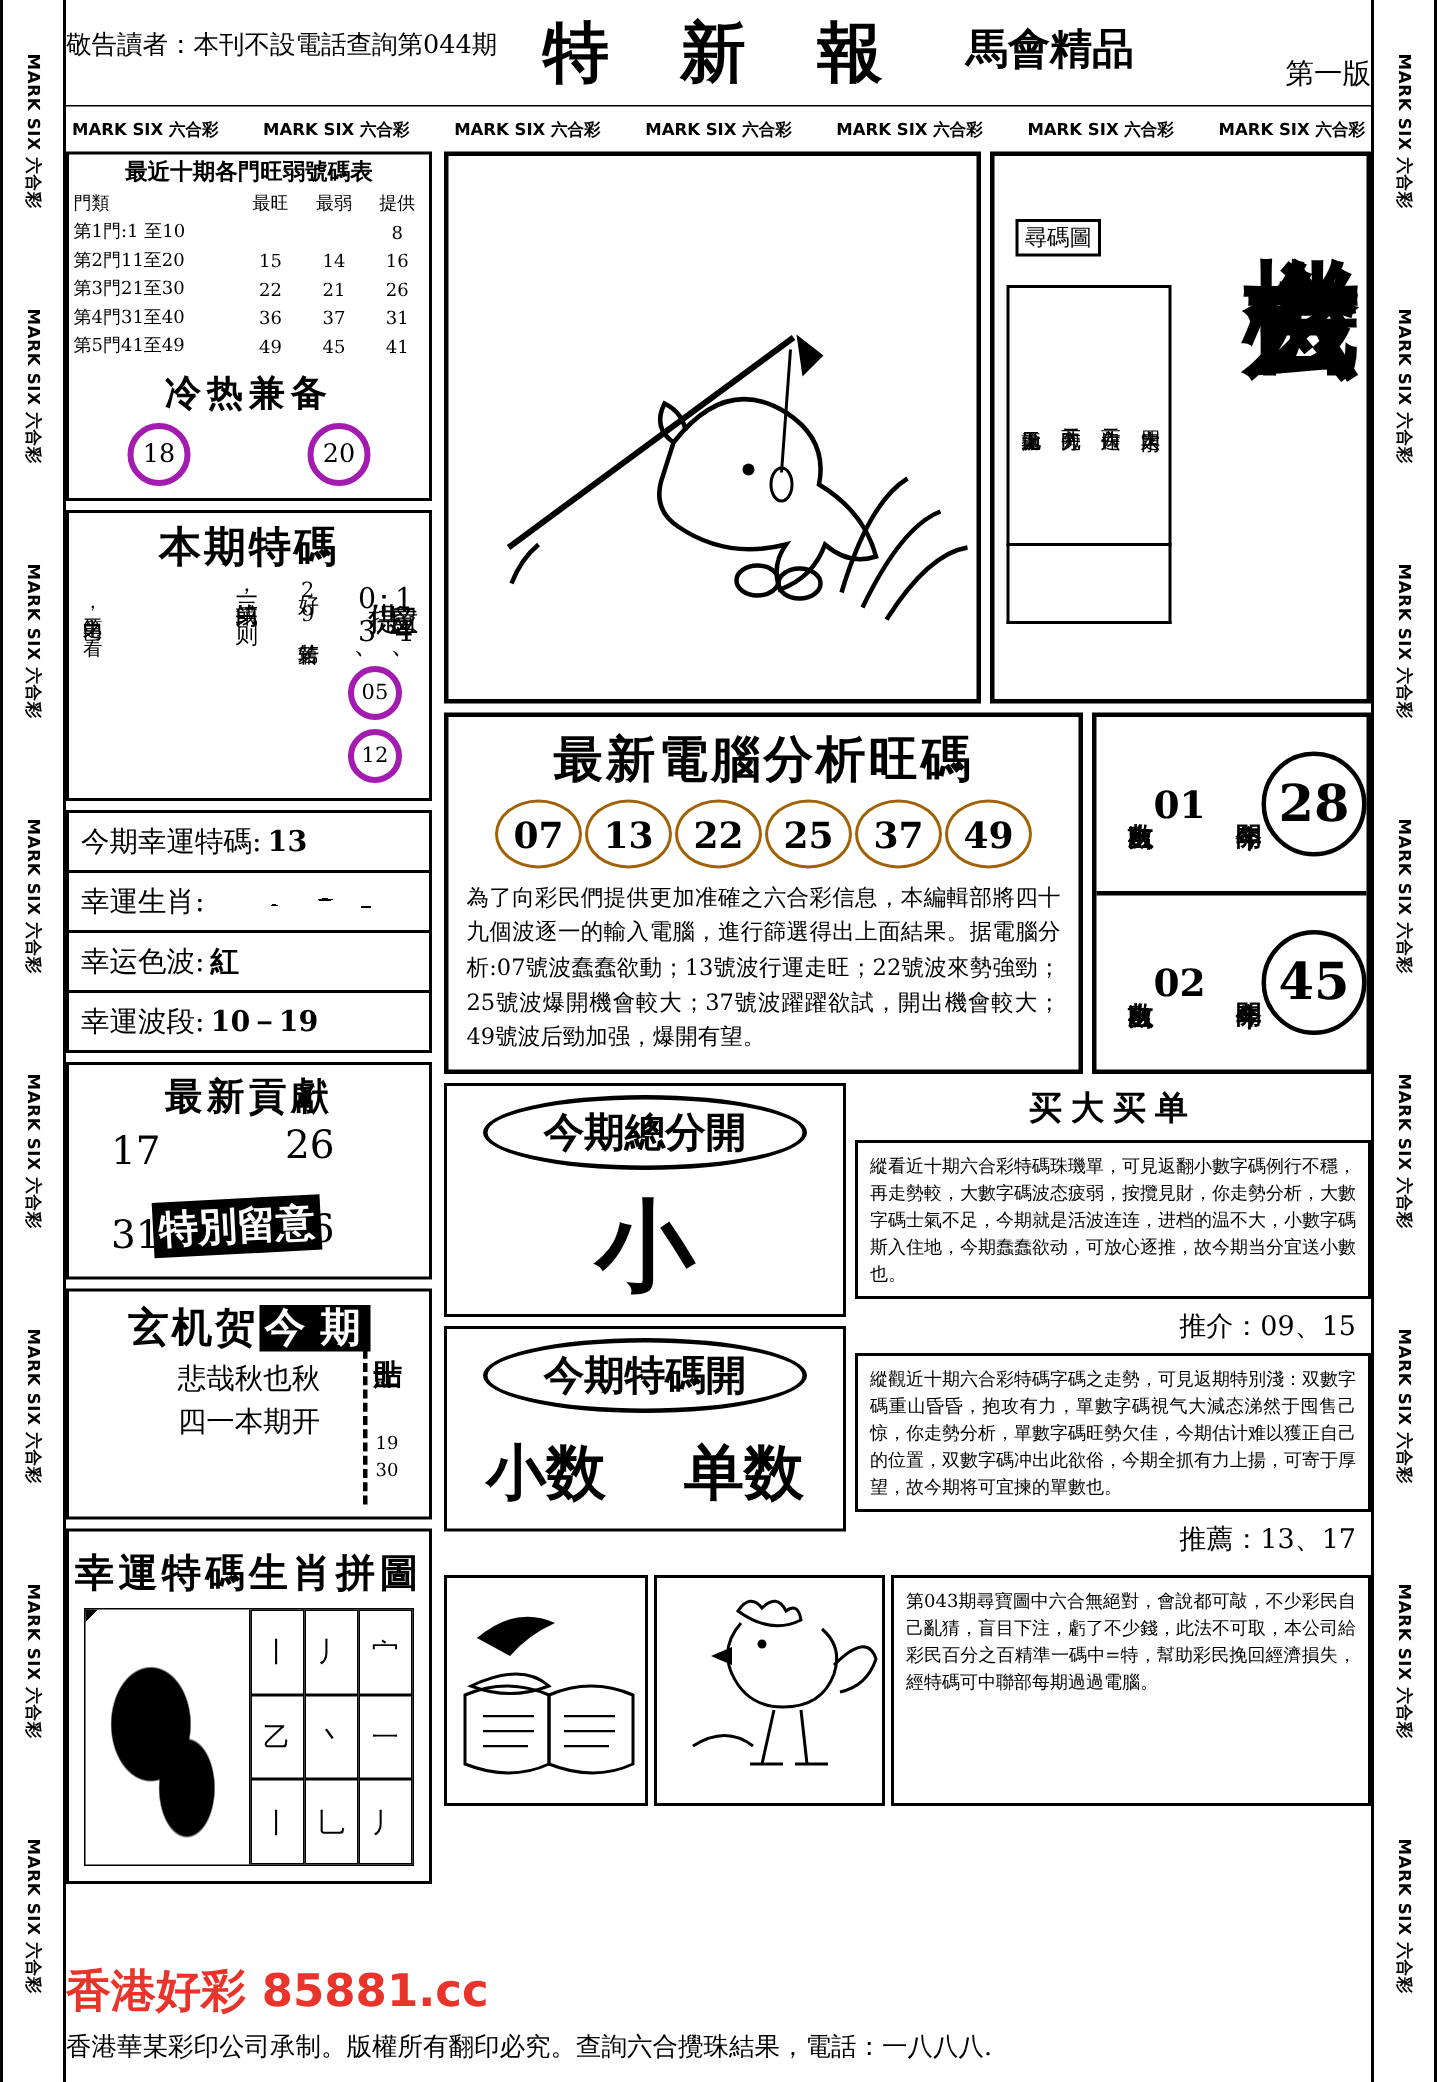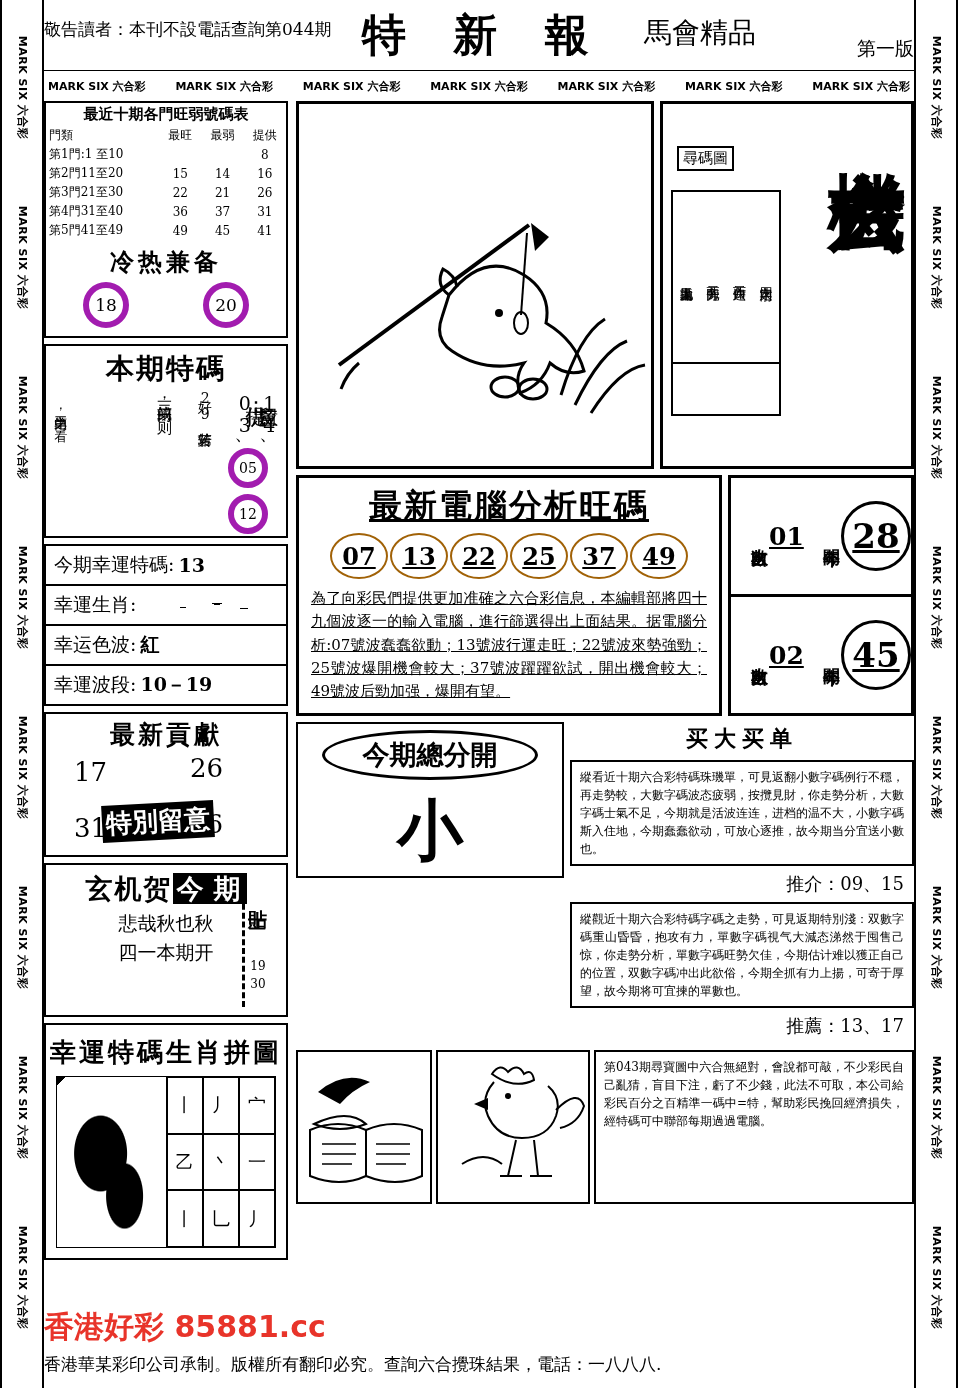--- a/index.html
+++ b/index.html
@@ -15,21 +15,21 @@
   .rail .vtext{position:absolute;left:50%;transform:translateX(-50%) rotate(90deg);
      transform-origin:center;white-space:nowrap;font-size:11px;font-weight:bold;letter-spacing:0.5px;}
 
   .content{position:absolute;left:44px;top:0;width:870px;height:1388px;}
 
   
   .masthead{position:relative;height:70px;}
   .mast-left{position:absolute;left:0;top:18px;font-size:17px;font-family:"DejaVu Serif","Liberation Serif",serif;}
   .mast-title{position:absolute;left:318px;top:6px;font-size:44px;font-weight:bold;letter-spacing:16px;
      font-family:"DejaVu Serif","Liberation Serif",serif;}
-  .mast-sub{position:absolute;left:600px;top:14px;font-size:28px;font-weight:normal;
+  .mast-sub{position:absolute;left:600px;top:14px;font-size:28px;font-weight:bold;
      font-family:"DejaVu Serif","Liberation Serif",serif;}
   .mast-edition{position:absolute;right:0;top:36px;font-size:19px;font-family:"DejaVu Serif","Liberation Serif",serif;}
 
   .marksix-strip{position:relative;height:30px;border-top:1px solid #000;border-bottom:0;display:flex;
      justify-content:space-between;align-items:center;padding:0 4px;}
   .ms{font-size:11px;font-weight:bold;white-space:nowrap;}
 
   
   .cols{position:relative;height:1250px;}
   .colL{position:absolute;left:0;top:0;width:244px;}
@@ -39,21 +39,21 @@
 
   
   .tbl-title{text-align:center;font-size:15px;font-weight:bold;padding:2px 0;font-family:"DejaVu Serif","Liberation Serif",serif;}
   table.mini{width:100%;border-collapse:collapse;font-size:12px;font-family:"DejaVu Serif","Liberation Serif",serif;}
   table.mini td{padding:1px 3px;text-align:center;}
   table.mini td.first{text-align:left;white-space:nowrap;}
 
   .lengre{text-align:center;font-size:24px;font-weight:bold;letter-spacing:4px;padding:6px 0 2px;
      font-family:"DejaVu Serif","Liberation Serif",serif;}
   .circ-row{display:flex;justify-content:space-around;align-items:center;padding:2px 0 8px;}
-  .circ{width:34px;height:34px;border:6px solid #a21caf;border-radius:50%;display:flex;align-items:center;
+  .circ{width:34px;height:34px;border:4px solid #a21caf;border-radius:50%;display:flex;align-items:center;
      justify-content:center;font-size:17px;font-family:"DejaVu Serif","Liberation Serif",serif;}
   .circ.sm{width:28px;height:28px;font-size:14px;}
 
   .teshu{position:relative;height:190px;}
   .teshu h2{margin:0;text-align:center;font-size:28px;font-weight:bold;letter-spacing:2px;padding-top:4px;
      font-family:"DejaVu Serif","Liberation Serif",serif;}
   .v{writing-mode:vertical-rl;text-orientation:upright;font-family:"DejaVu Serif","Liberation Serif",serif;}
   .t-a{position:absolute;left:6px;top:60px;font-size:13px;line-height:1.25;height:110px;}
   .t-b{position:absolute;left:108px;top:48px;font-size:15px;line-height:1.3;height:120px;}
   .t-c{position:absolute;left:150px;top:44px;font-size:14px;line-height:1.3;height:110px;}
@@ -106,21 +106,21 @@
   .titlebox{flex:1;border:3px solid #000;position:relative;padding-left:34px;}
   .bigtitle{position:absolute;right:6px;top:4px;font-size:78px;font-weight:bold;line-height:.95;
      writing-mode:vertical-rl;text-orientation:upright;font-family:"DejaVu Serif","Liberation Serif",serif;}
   .xunma{position:absolute;left:14px;top:42px;font-size:15px;border:2px solid #000;padding:1px 4px;
      font-family:"DejaVu Serif","Liberation Serif",serif;}
   .scroll{position:absolute;left:8px;top:86px;width:106px;height:170px;border:2px solid #000;}
   .scroll .sv{writing-mode:vertical-rl;text-orientation:upright;font-size:13px;line-height:1.35;margin:8px auto;
      font-family:"DejaVu Serif","Liberation Serif",serif;text-align:center;}
   .scrollfoot{position:absolute;left:8px;top:258px;width:106px;height:52px;border:2px solid #000;border-top:none;}
 
-  .midrow{display:flex;margin-bottom:6px;text-decoration:underline;}
+  .midrow{display:flex;margin-bottom:6px;}
   .analysis{width:440px;border:3px solid #000;margin-right:6px;}
   .an-title{text-align:center;font-size:33px;font-weight:bold;letter-spacing:2px;padding:6px 0 2px;
      font-family:"DejaVu Serif","Liberation Serif",serif;}
   .an-balls{display:flex;justify-content:center;gap:2px;padding:2px 0 8px;}
   .ball{width:54px;height:42px;border:2px solid #a16207;border-radius:50%;display:flex;align-items:center;
      justify-content:center;font-size:24px;font-weight:bold;font-family:"DejaVu Serif","Liberation Serif",serif;}
   .an-text{padding:0 12px 10px;font-size:15px;line-height:1.55;text-align:justify;
      font-family:"DejaVu Serif","Liberation Serif",serif;}
 
   .sidestats{flex:1;border:3px solid #000;display:flex;flex-direction:column;}
@@ -405,20 +405,27 @@
             </div>
           </div>
         </div>
 
         <div class="botrow">
           <div class="botleft">
             <div class="box">
               <div class="oval">今期總分開</div>
               <div class="bigchar">小</div>
             </div>
+            <div class="box">
+              <div class="oval">今期特碼開</div>
+              <div class="twochar">
+                <span>小数</span>
+                <span>单数</span>
+              </div>
+            </div>
           </div>
           <div class="botright">
             <div class="cmt-head">买大买单</div>
             <div class="cmt">縱看近十期六合彩特碼珠璣單，可見返翻小數字碼例行不穩，再走勢較，大數字碼波态疲弱，按攬見財，你走勢分析，大數字碼士氣不足，今期就是活波连连，进档的温不大，小數字碼斯入住地，今期蠢蠢欲动，可放心逐推，故今期当分宜送小數也。</div>
             <div class="rec">
               <span>推介：</span><span>09、15</span>
             </div>
             <div class="cmt">縱觀近十期六合彩特碼字碼之走勢，可見返期特別淺：双數字碼重山昏昏，抱攻有力，單數字碼視气大減态涕然于囤售己惊，你走勢分析，單數字碼旺勢欠佳，今期估计难以獲正自己的位置，双數字碼冲出此欲俗，今期全抓有力上揚，可寄于厚望，故今期将可宜揀的單數也。</div>
             <div class="rec">
               <span>推薦：</span><span>13、17</span>

